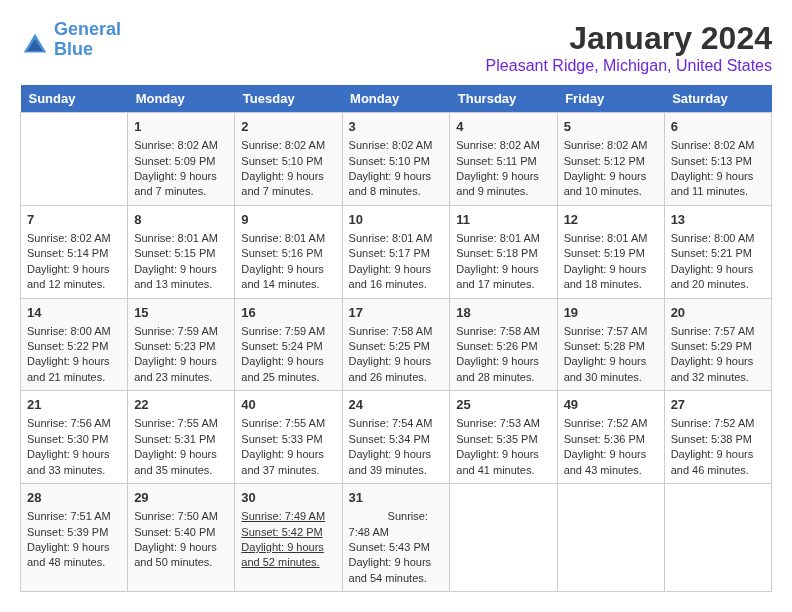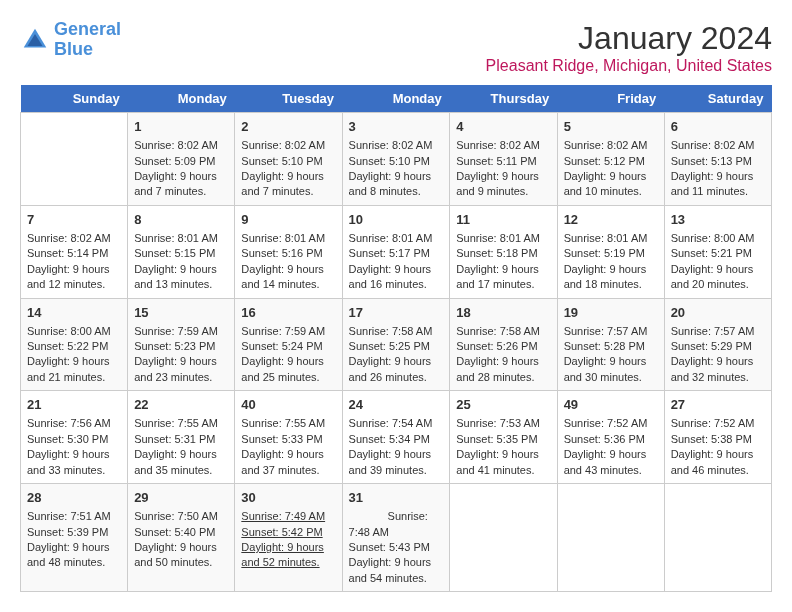--- a/index.html
+++ b/index.html
@@ -11,58 +11,58 @@
       padding: 20px;
     }
     .header {
       display: flex;
       justify-content: space-between;
       align-items: flex-start;
       margin-bottom: 10px;
     }
     .logo {
       display: flex;
-      align-items: center;
+      align-items: flex-end;
       gap: 4px;
     }
     .logo-text {
       font-size: 18px;
       font-weight: bold;
       color: #333;
       line-height: 1.1;
     }
     .logo-text span {
       color: #4a90d9;
     }
     .logo-icon {
       width: 30px;
       height: 30px;
     }
     .title-block {
       text-align: right;
     }
     .title-block h1 {
       font-size: 32px;
-      font-weight: normal;
+      font-weight: bold;
       color: #333;
     }
     .title-block h2 {
       font-size: 16px;
       font-weight: normal;
-      color: #be185d;
+      color: #6d28d9;
     }
     table {
       width: 100%;
       border-collapse: collapse;
       font-size: 11px;
     }
     thead tr th {
       background: #3a6fc4;
       color: #fff;
-      text-align: right;
+      text-align: left;
       padding: 6px 8px;
       font-size: 13px;
       font-weight: bold;
     }
     tbody tr td {
       border: 1px solid #ccc;
       vertical-align: top;
       padding: 5px 6px;
       width: 108px;
       min-height: 80px;

